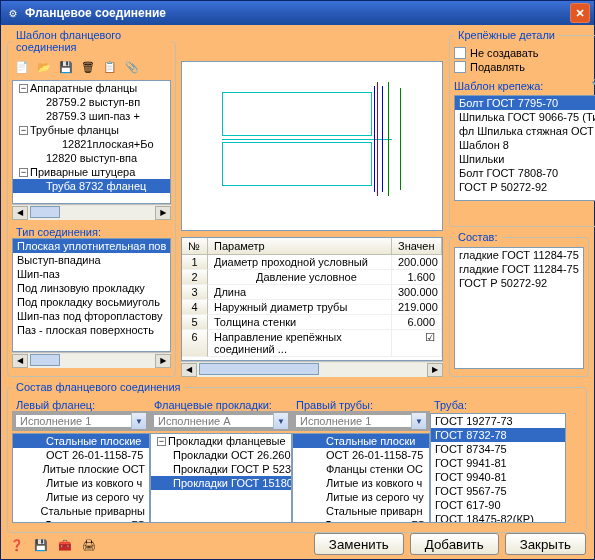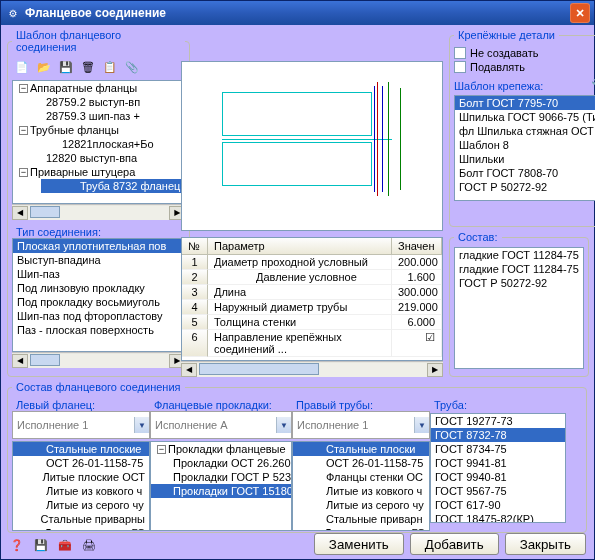--- a/index.html
+++ b/index.html
@@ -18,21 +18,21 @@
     color: #fff; display: flex; align-items: center;
     padding: 0 4px;
   }
   .titlebar .icon { width: 16px; height: 16px; margin-right: 4px; display:inline-flex; align-items:center; justify-content:center; font-size:10px; }
   .titlebar .txt { flex: 1 1 auto; font-weight: bold; font-size: 12px; }
   .titlebar .close {
     width: 20px; height: 20px; background: #e25822; border:1px solid #fff3;
     display:flex; align-items:center; justify-content:center; border-radius:3px;
     color:#fff; font-weight:bold;
   }
-  .body { position:absolute; top:25px; left:1px; right:1px; bottom:1px; background:#c4b5fd; }
+  .body { position:absolute; top:25px; left:1px; right:1px; bottom:1px; background:#fdba74; }
   fieldset.panel {
     position:absolute; border:1px solid #c0c0b0; border-radius:4px;
     padding:4px; margin:0;
   }
   fieldset.panel > legend { color:#0046d5; font-size:11px; padding:0 4px; }
   .listbox, .treebox {
     background:#fff; border:1px solid #7f9db9; overflow:auto;
     font-size:11px;
   }
   .listbox .item, .treebox .item { padding:1px 4px; white-space:nowrap; cursor:default; }
@@ -65,22 +65,22 @@
     position:absolute; background:#fff; border:1px solid #7f9db9;
   }
   .grid-head { display:flex; background:linear-gradient(#fdfdfd,#ece9d8); border-bottom:1px solid #c0c0b0; }
   .grid-head .col { padding:2px 6px; border-right:1px solid #c0c0b0; }
   .grid-body .row { display:flex; }
   .grid-body .row .c { padding:1px 6px; border-right:1px solid #eee; border-bottom:1px solid #f0f0f0; }
   .grid-body .row .c.num { background:linear-gradient(#fdfdfd,#ece9d8); text-align:center; border-right:1px solid #c0c0b0; }
   .grid-body .row .c.val { text-align:right; }
 
   .combo {
-    display:flex; align-items:center; background:#fff; border:1px solid #a3a3a3;
-    height:28px; color:#7a7a7a; font-size:11px; padding-left:4px;text-align:right;
+    display:flex; align-items:center; background:#fff; border:4px solid #a3a3a3;
+    height:20px; color:#7a7a7a; font-size:11px; padding-left:4px;text-align:right;
   }
   .combo .drop { margin-left:auto; width:15px; height:16px; background:linear-gradient(#e4ecf7,#c4d5ef); border-left:1px solid #abc; display:flex; align-items:center; justify-content:center; font-size:8px; color:#2b4b8f; }
 
   .chk { display:flex; align-items:center; gap:4px; margin:2px 0; }
   .chk .box { width:12px; height:12px; border:1px solid #7f9db9; background:#fff; }
   .smallbtn {
     display:inline-flex; align-items:center; justify-content:center;
     width:20px; height:20px;
   }
   .btn {
@@ -133,21 +133,21 @@
             <span>12821плоская+Бо</span>
           </div>
           <div class="item" style="padding-left: 20px;">
             <span style="width: 11px; display: inline-block;"></span>
             <span>12820 выступ-впа</span>
           </div>
           <div class="item" style="padding-left: 6px;">
             <span class="expander">−</span>
             <span>Приварные штуцера</span>
           </div>
-          <div class="item sel" style="padding-left: 26px; margin-left: 28px;">
+          <div class="item sel" style="padding-left: 20px;">
             <span style="width: 11px; display: inline-block;"></span>
             <span>Труба 8732 фланец</span>
           </div>
         </div>
       <div class="hscroll">
         <span class="arrow">◀</span>
           <span class="track">
             <span class="thumb"></span>
           </span>
           <span class="arrow">▶</span>

